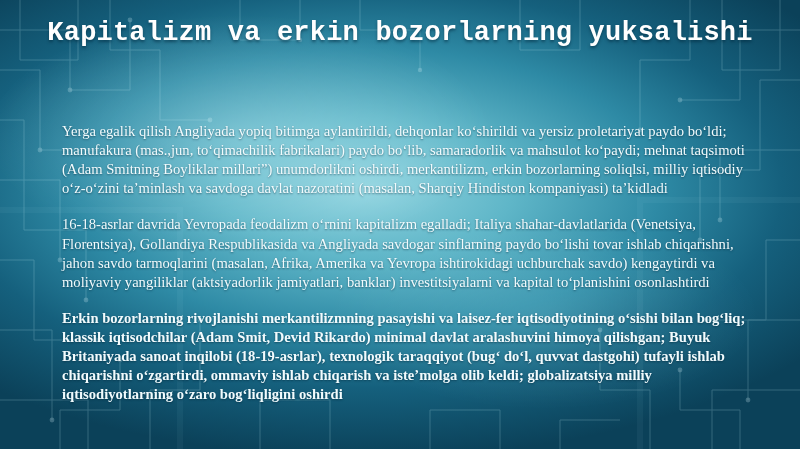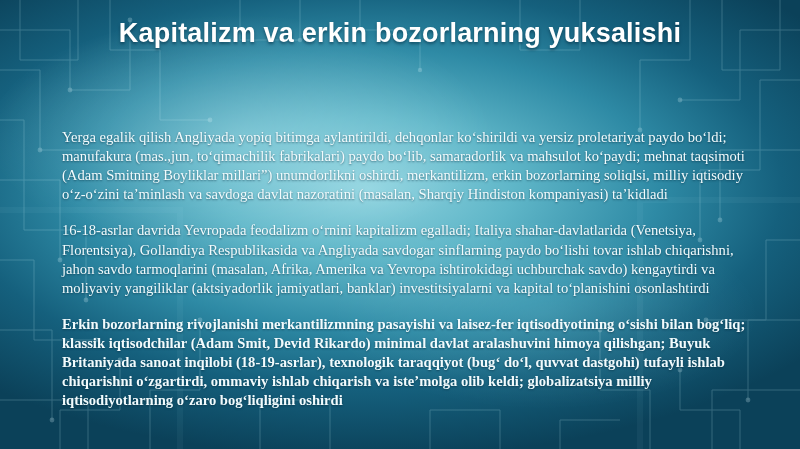--- a/index.html
+++ b/index.html
@@ -43,26 +43,26 @@
     position: absolute;
     left: 0;
     right: 0;
     top: 18px;
     text-align: center;
     color: #ffffff;
     font-size: 27px;
     font-weight: bold;
     letter-spacing: 0.2px;
     text-shadow: 0 2px 3px rgba(0,40,60,0.55);
-    font-family: Liberation Sans, sans-serif;
+    font-family: Liberation Mono, monospace;
   }
   .body-area {
     position: absolute;
     left: 62px;
-    top: 128px;
+    top: 122px;
     width: 690px;
   }
   .para {
     color: #f2fbfd;
     font-size: 14.6px;
     line-height: 1.31;
     margin: 0 0 17px 0;
     text-shadow: 0 1px 2px rgba(2,38,56,0.55);
     font-family: "Liberation Serif", serif;
     text-align: left;

